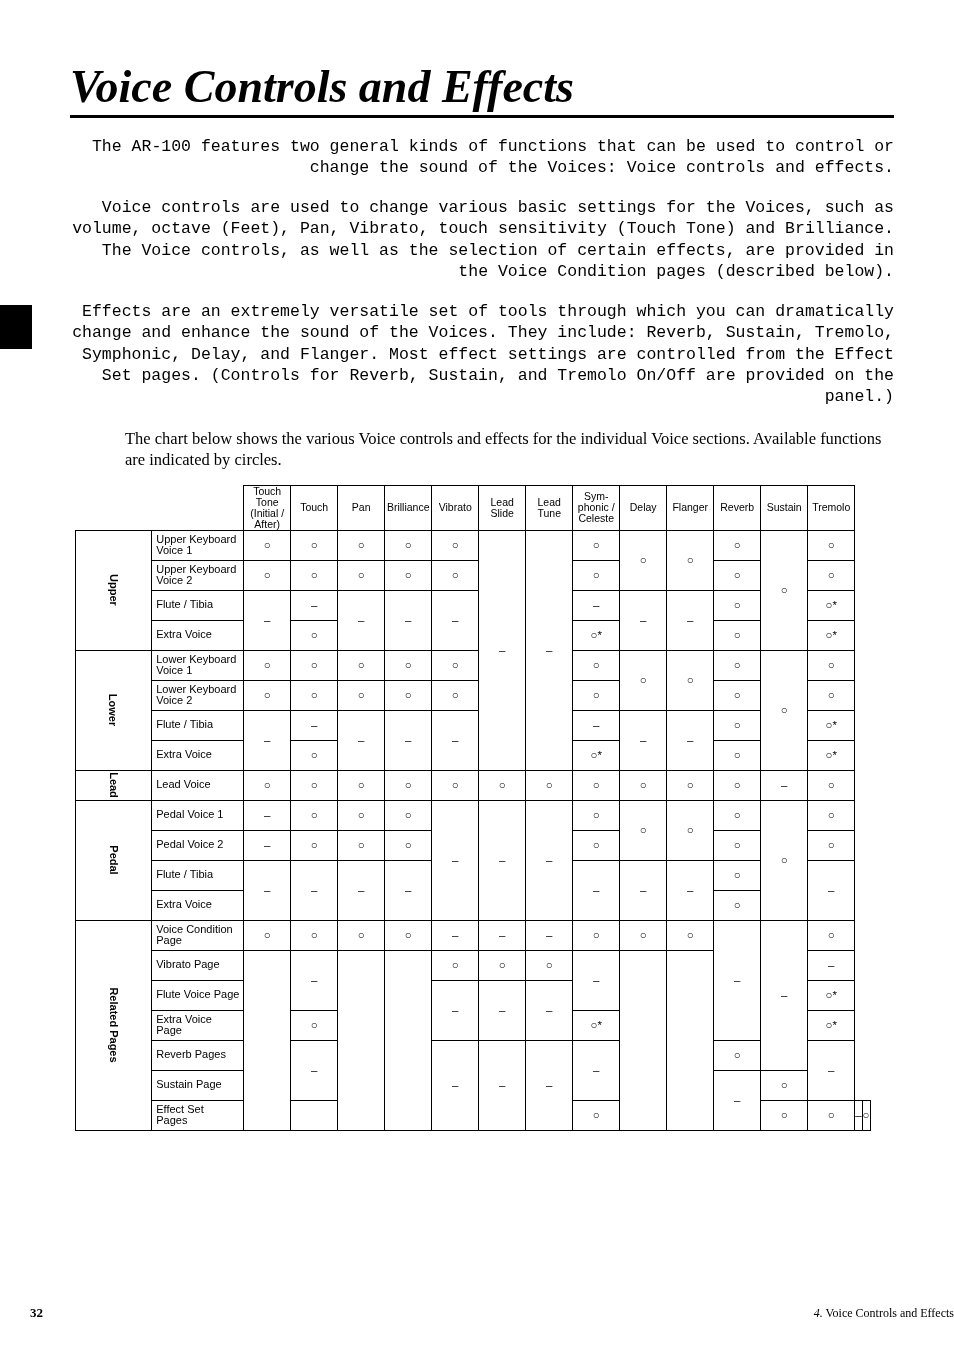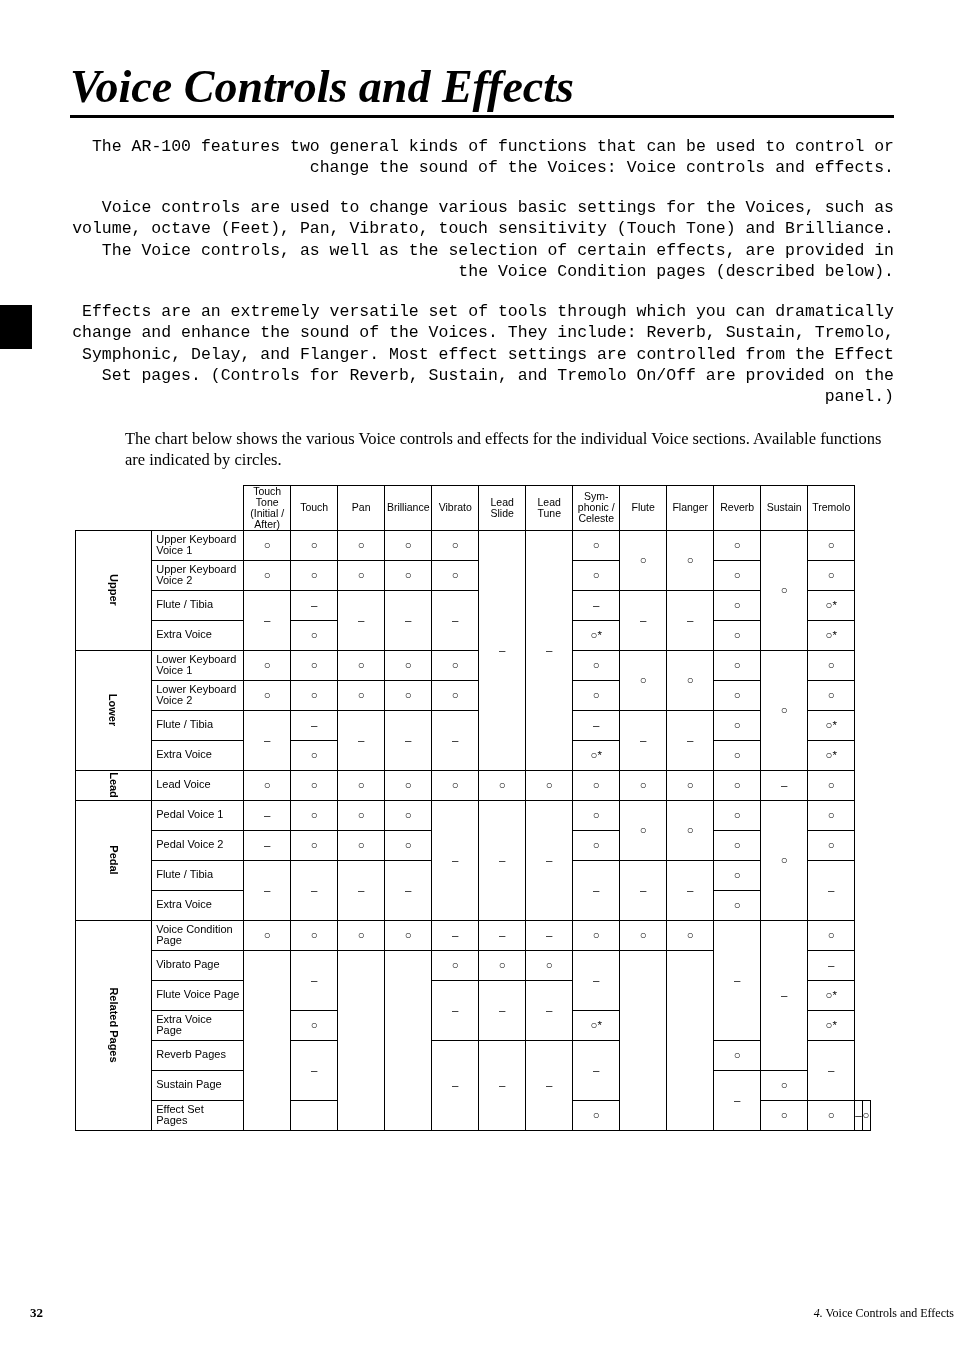--- a/index.html
+++ b/index.html
@@ -137,21 +137,21 @@
           <th class="blank-head"></th>
           <th class="blank-head-right"></th>
           <th class="col-head data-cell">Touch<br>Tone<br>(Initial /<br>After)</th>
           <th class="col-head data-cell">Touch</th>
           <th class="col-head data-cell">Pan</th>
           <th class="col-head data-cell">Brilliance</th>
           <th class="col-head data-cell">Vibrato</th>
           <th class="col-head data-cell">Lead<br>Slide</th>
           <th class="col-head data-cell">Lead<br>Tune</th>
           <th class="col-head data-cell">Sym-<br>phonic /<br>Celeste</th>
-          <th class="col-head data-cell">Flute</th>
+          <th class="col-head data-cell">Delay</th>
           <th class="col-head data-cell">Flanger</th>
           <th class="col-head data-cell">Reverb</th>
           <th class="col-head data-cell">Sustain</th>
           <th class="col-head data-cell">Tremolo</th>
         </tr>
       </thead>
       <tbody>
 
         <tr>
           <td class="grp-cell" rowspan="4"><span class="rot">Upper</span></td>

